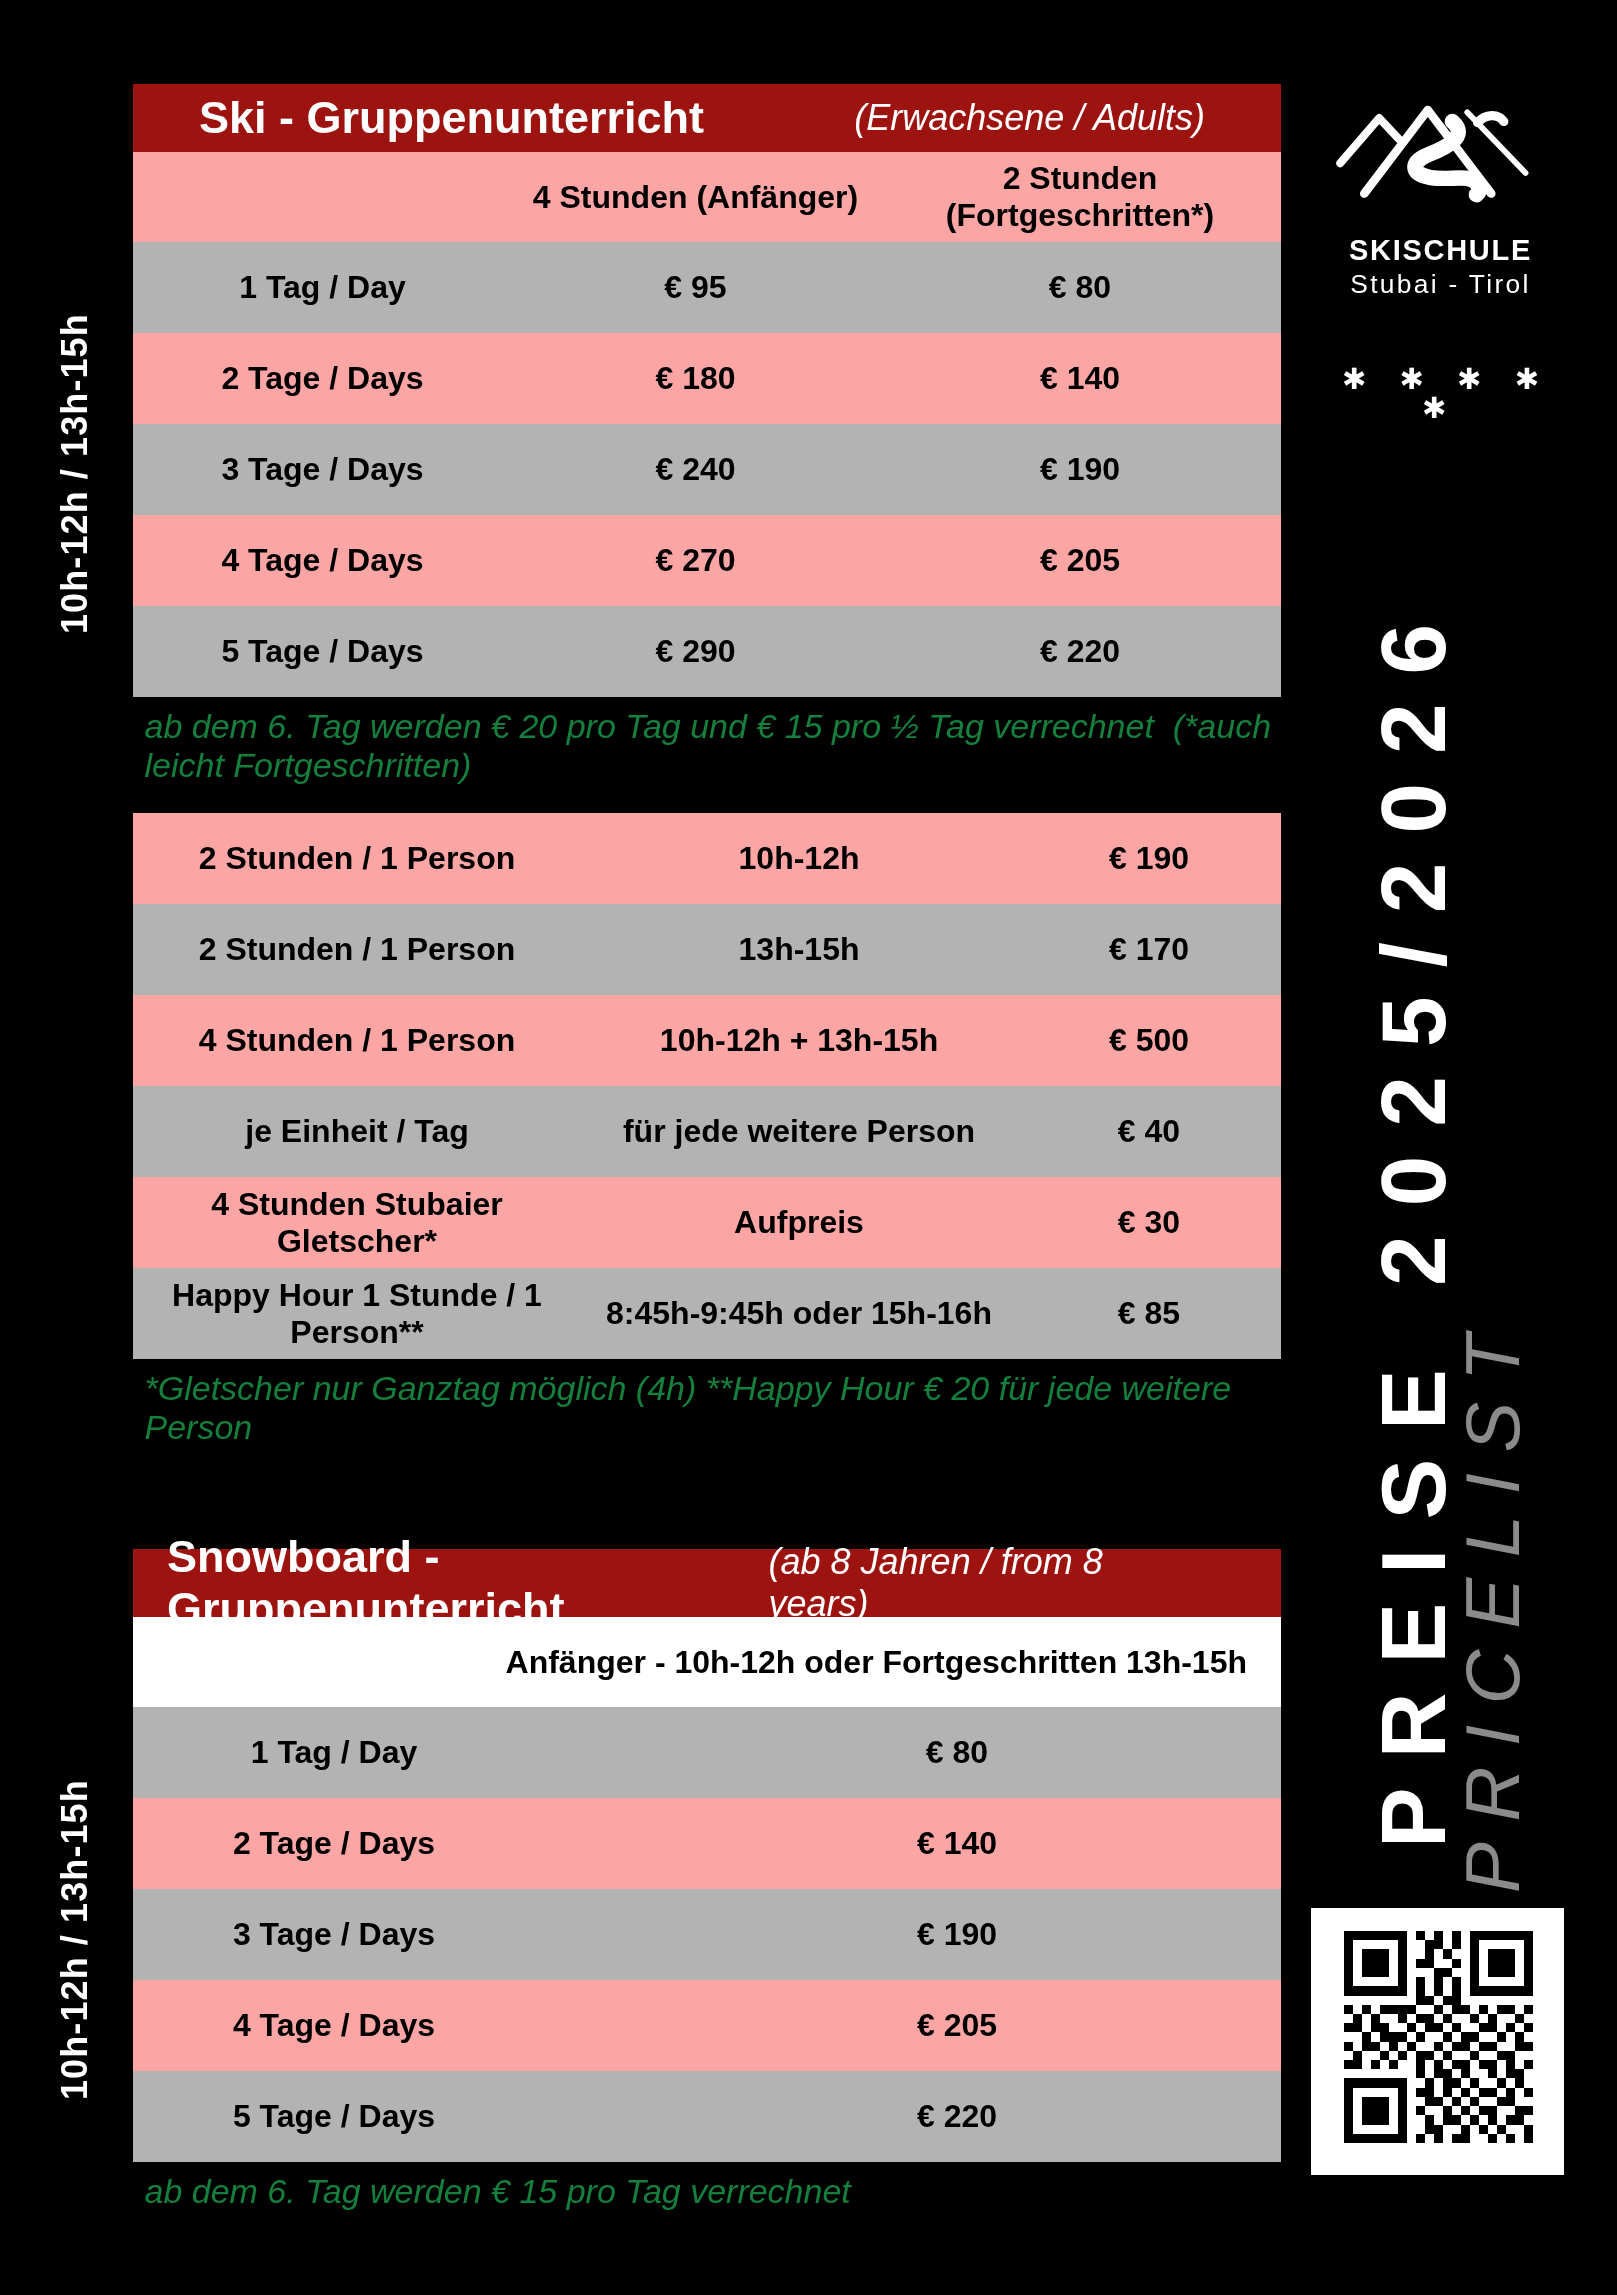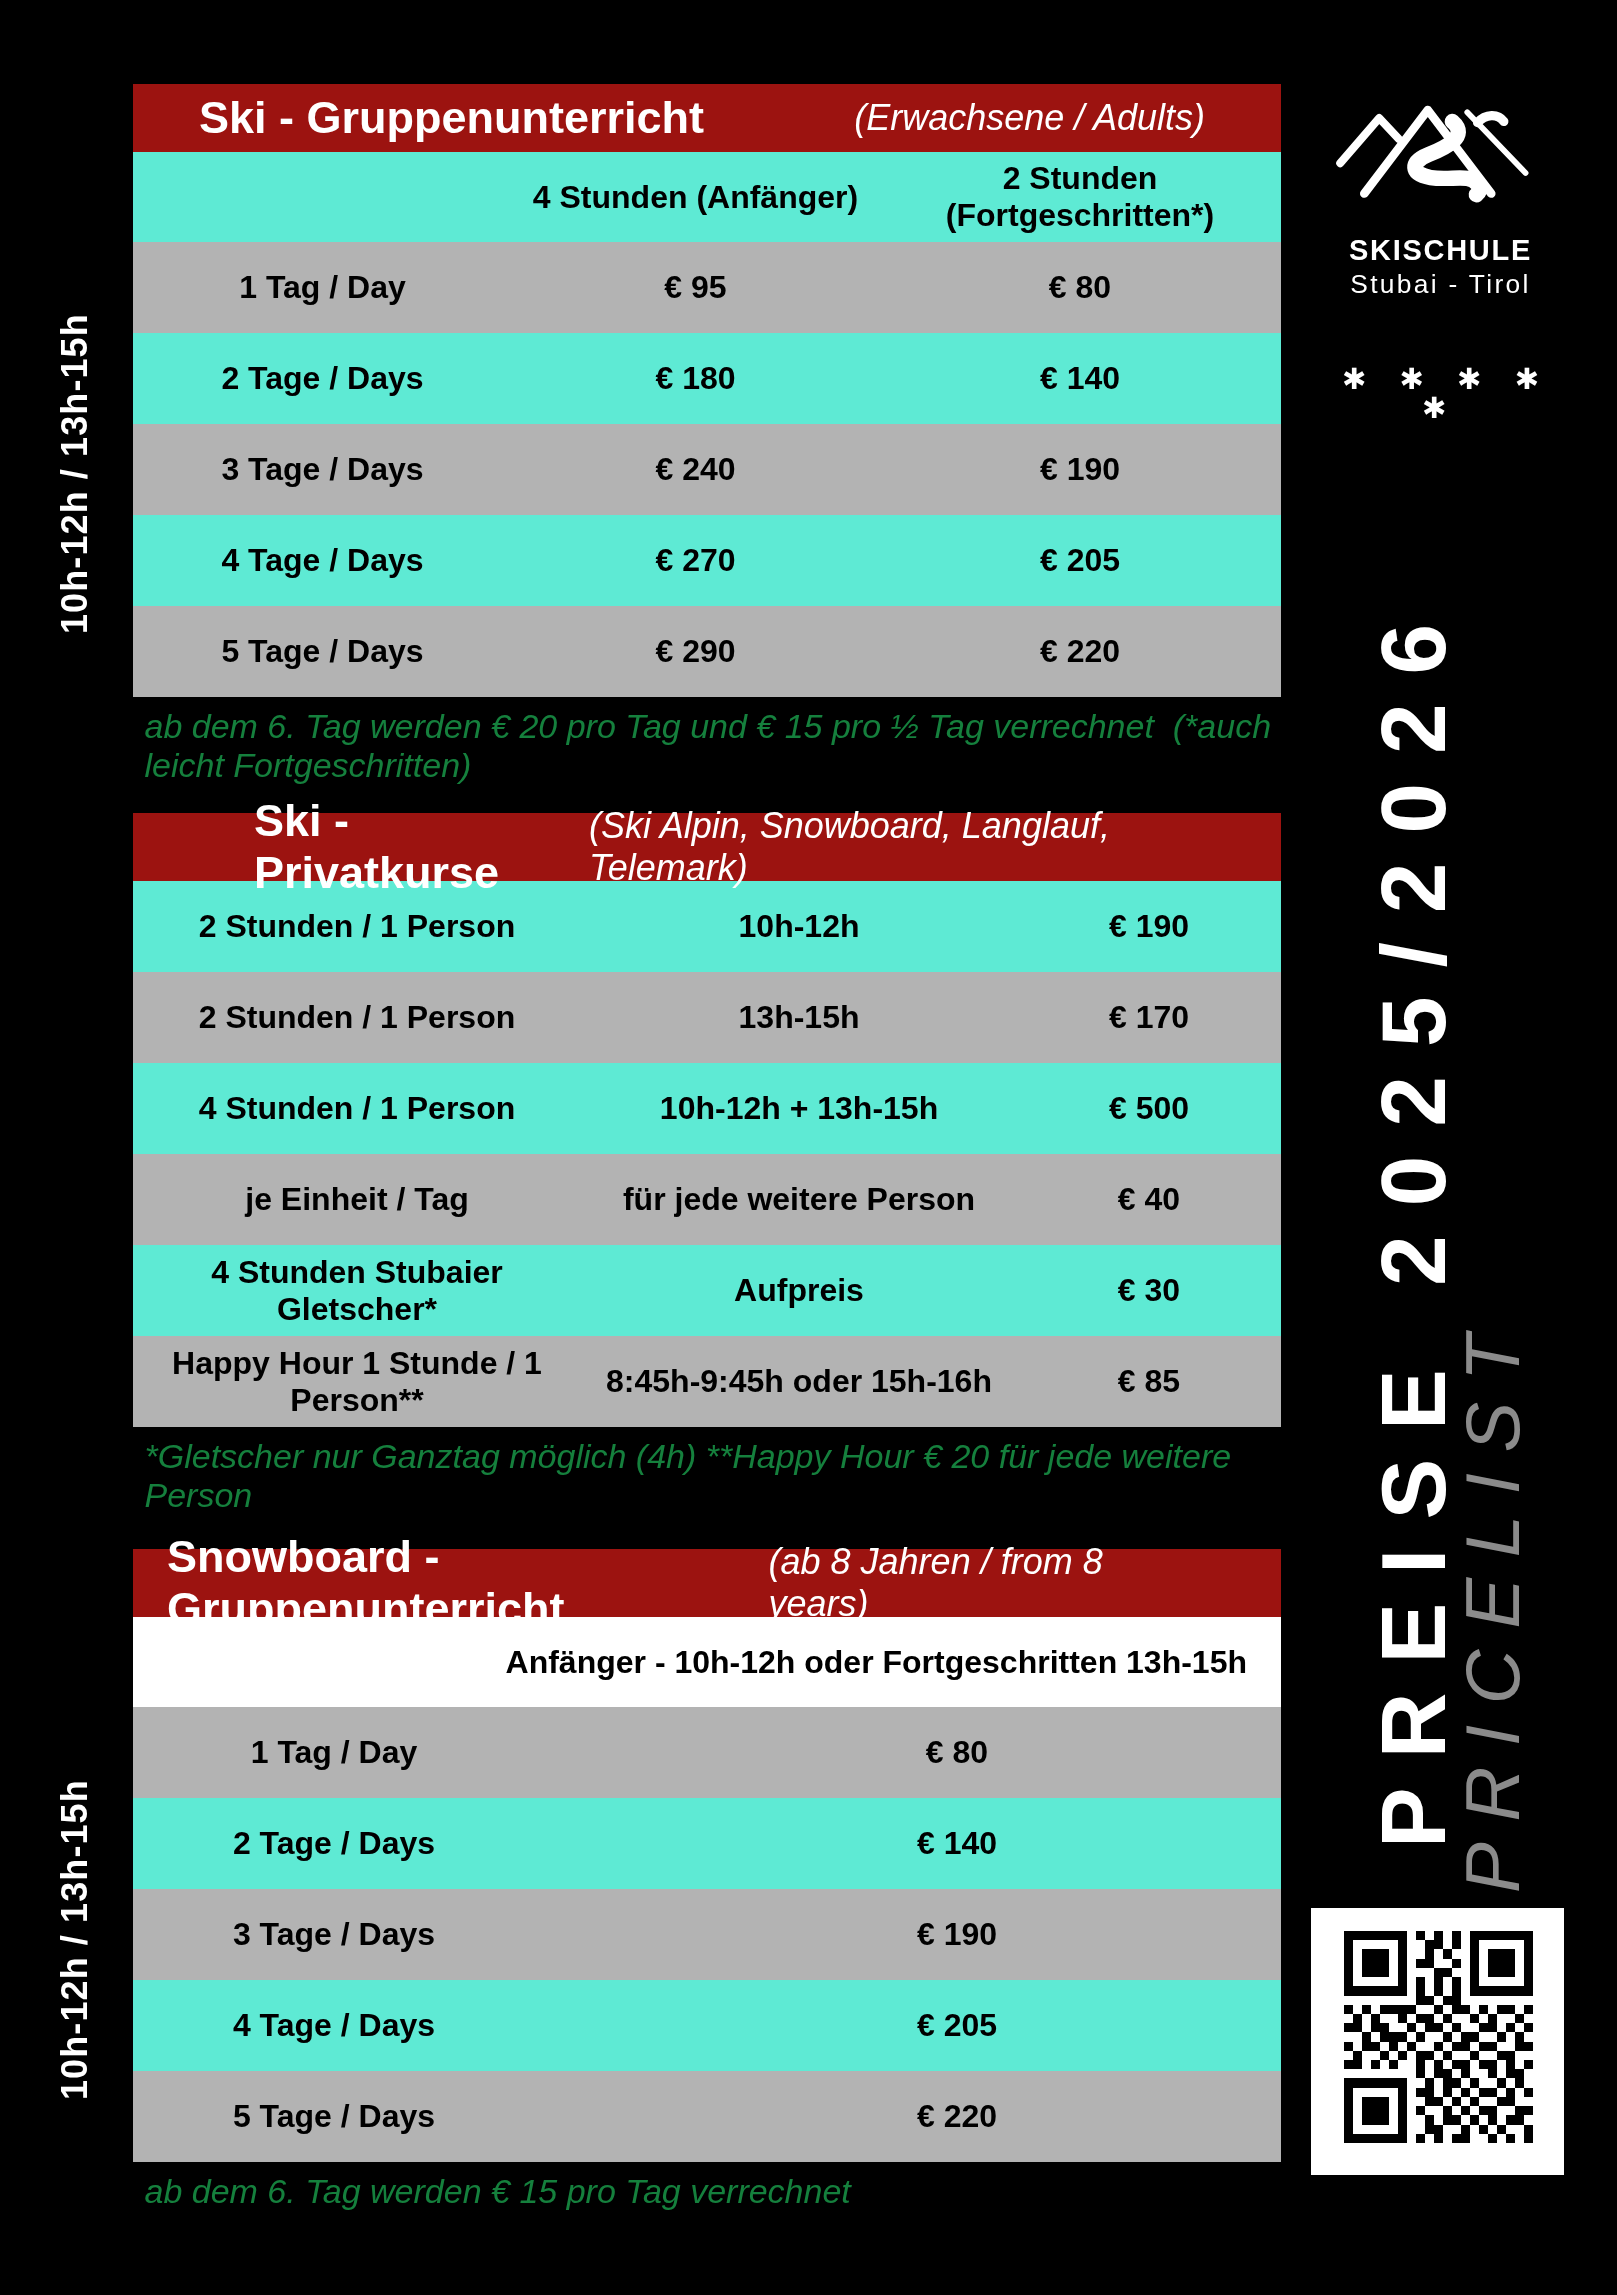--- a/index.html
+++ b/index.html
@@ -18,21 +18,21 @@
   .ptable{position:absolute;left:133px;width:1148px;}
   .t1{top:84px;} .t2{top:813px;} .t3{top:1549px;}
 
   .thead{height:68px;background:#9c1310;display:flex;align-items:center;justify-content:space-between;color:#fff;}
   .ttitle{font-weight:bold;font-size:45px;}
   .tsub{font-style:italic;font-size:36px;font-weight:400;}
   .th1 .ttitle{padding-left:66px;} .th1 .tsub{padding-right:76px;}
   .th2 .ttitle{padding-left:121px;} .th2 .tsub{padding-right:37px;}
   .th3 .ttitle{padding-left:34px;}  .th3 .tsub{padding-right:121px;}
 
-  .row{height:91px;display:grid;align-items:center;background:#5eead4;color:#000;
+  .row{height:91px;display:grid;align-items:center;background:#fca5a5;color:#000;
        font-weight:bold;font-size:32px;}
   .row.gray{background:#b3b3b3;}
   .colhead{height:90px;}
   .g3a{grid-template-columns:379px 367px 402px;}
   .g3b{grid-template-columns:448px 436px 264px;}
   .g2 {grid-template-columns:402px 746px;}
   .g2 .price{padding-left:98px;}
   .cell{text-align:center;}
   .colhead3{height:90px;background:#fff;display:flex;align-items:center;justify-content:flex-end;
             padding-right:34px;box-sizing:border-box;color:#000;font-weight:bold;font-size:32px;}
@@ -92,24 +92,20 @@
     </div>
     <div class="row g3a gray">
       <div class="cell">5 Tage / Days</div>
       <div class="cell">€ 290</div>
       <div class="cell">€ 220</div>
     </div>
     <div class="footnote">ab dem 6. Tag werden € 20 pro Tag und € 15 pro ½ Tag verrechnet  (*auch leicht Fortgeschritten)</div>
   </section>
 
   <section class="ptable t2">
-    <header class="thead th2">
-      <span class="ttitle">Ski - Privatkurse</span>
-      <span class="tsub">(Ski Alpin, Snowboard, Langlauf, Telemark)</span>
-    </header>
     <div class="row g3b">
       <div class="cell">2 Stunden / 1 Person</div>
       <div class="cell">10h-12h</div>
       <div class="cell">€ 190</div>
     </div>
     <div class="row g3b gray">
       <div class="cell">2 Stunden / 1 Person</div>
       <div class="cell">13h-15h</div>
       <div class="cell">€ 170</div>
     </div>

